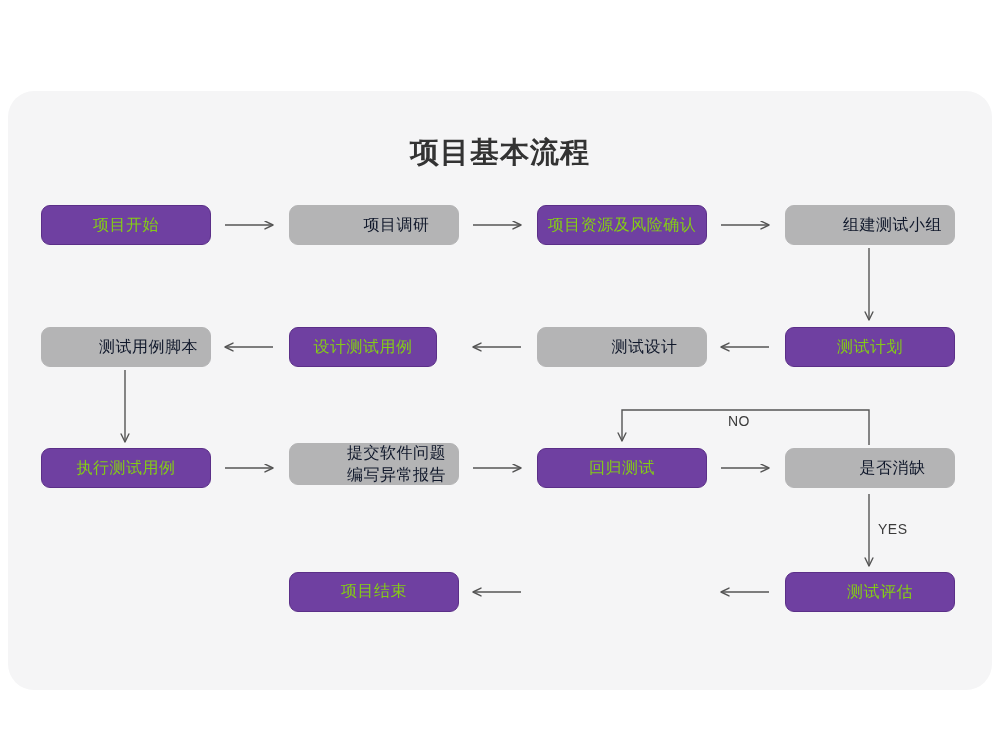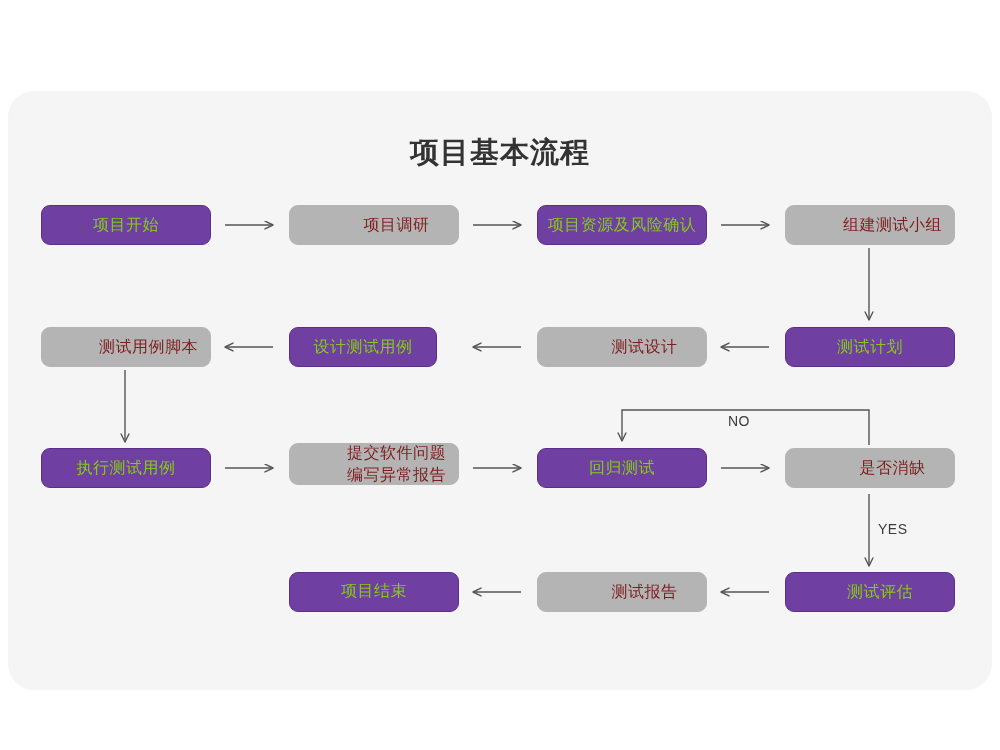--- a/index.html
+++ b/index.html
@@ -72,21 +72,21 @@
     user-select: none;
   }
   .node.purple {
     background: #6f40a1;
     border: 1.5px solid #5b2f88;
     color: #84cc16;
   }
   .node.gray {
     background: #b4b4b5;
     border: 1.5px solid #b4b4b5;
-    color: #7f1d1d;
+    color: #0f172a;
     padding-left: 45px;
   }
 
   
   .edge-label {
     position: absolute;
     font-size: 14px;
     color: #3b3b3b;
     letter-spacing: 0.5px;
     user-select: none;
@@ -147,16 +147,15 @@
   <div class="node gray" style="left:537px; top:327px; width:170px; height:40px;">测试设计</div>
   <div class="node purple" style="left:785px; top:327px; width:170px; height:40px;">测试计划</div>
 
   <div class="node purple" style="left:41px;  top:448px; width:170px; height:40px;">执行测试用例</div>
   <div class="node gray" style="left:289px; top:443px; width:170px; height:42px;">提交软件问题
 编写异常报告</div>
   <div class="node purple" style="left:537px; top:448px; width:170px; height:40px;">回归测试</div>
   <div class="node gray" style="left:785px; top:448px; width:170px; height:40px;">是否消缺</div>
 
   <div class="node purple" style="left:289px; top:572px; width:170px; height:40px;font-family:Liberation Mono, monospace;">项目结束</div>
-  <div class="node gray" style="left:537px; top:572px; width:170px; height:40px;">测试报告</div>
   <div class="node purple" style="left:785px; top:572px; width:170px; height:40px;padding-left:20px;">测试评估</div>
 
 </div>
 
 </body></html>

